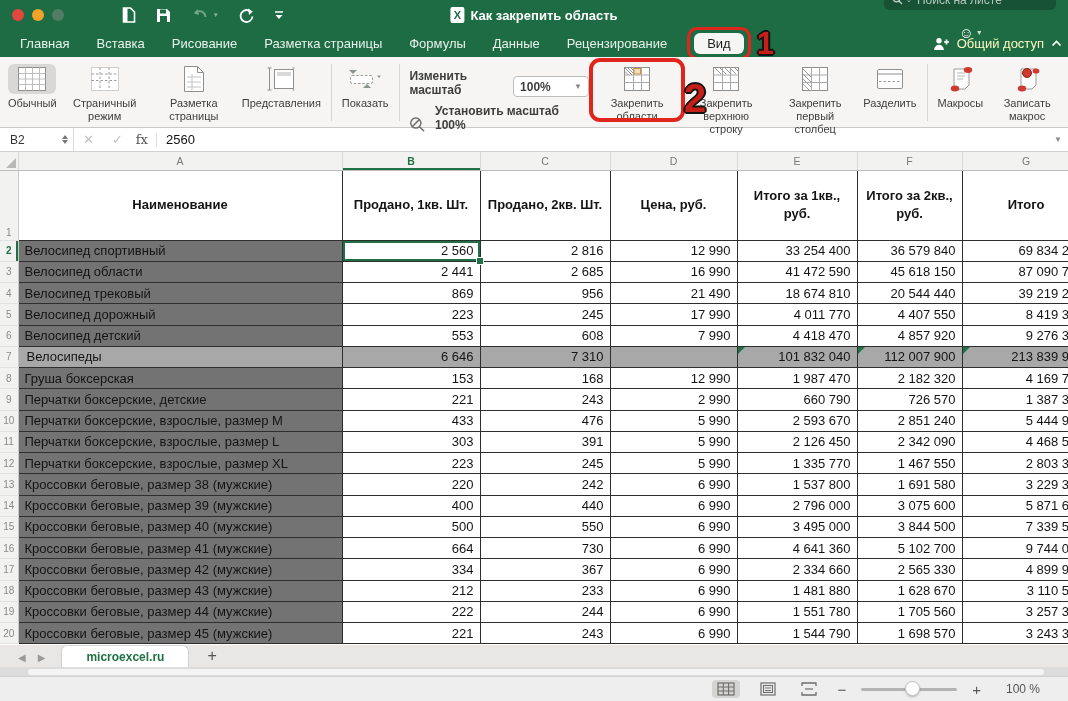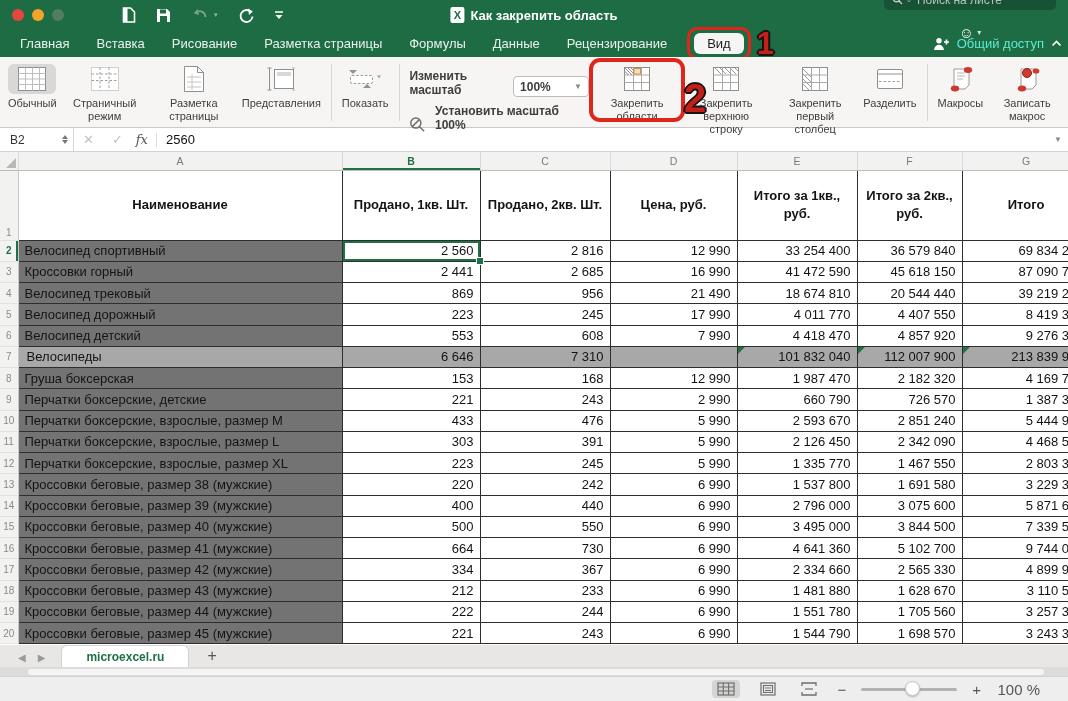--- a/index.html
+++ b/index.html
@@ -28,21 +28,21 @@
 
   
   .tabrow{height:27px; background:var(--green); display:flex; align-items:center; padding:0 6px 0 20px; gap:27px; font-size:13px; color:#e9f1ec; white-space:nowrap;}
   .mtab{cursor:default;}
   .anno-wrap{position:relative; display:flex; align-items:center;}
   .tab-active{background:#f5f5f4; color:#1c1c1c; padding:3px 13px; border-radius:6px; font-weight:400;}
   .anno-box1{position:absolute; inset:-6px -7px; border:3.5px solid var(--red); border-radius:10px; pointer-events:none;}
   .step-num{font-weight:bold; color:#c42018; line-height:1;
     text-shadow:-2px 0 #141414,2px 0 #141414,0 -2px #141414,0 2px #141414,-1px -1px #141414,1px 1px #141414,1px -1px #141414,-1px 1px #141414;}
   .num1{position:absolute; left:calc(100% + 13px); top:-5px; font-size:31px;}
-  .share{margin-left:auto; display:flex; align-items:center; gap:7px; color:#5eead4; font-size:13px;}
+  .share{margin-left:auto; display:flex; align-items:center; gap:7px; color:#fef9c3; font-size:13px;}
 
   
   .ribbon{height:71px; background:var(--ribbon-bg); border-bottom:1px solid #c9c9c9; display:flex; align-items:flex-start; padding:5px 4px 0 8px; gap:7px; position:relative;}
   .ritem{display:flex; flex-direction:column; align-items:center; gap:3px; font-size:11px; color:#3e3e3e; text-align:center; line-height:1.18; padding-top:2px;}
   .ritem .ic{height:30px; display:flex; align-items:center; justify-content:center;}
   .ritem.active .ic{background:#d9d8d7; border-radius:6px; padding:2px 9px;}
   .rdiv{width:1px; background:#d6d5d4; align-self:stretch; margin:2px 3px 6px 3px;}
   .zoomgrp{display:flex; flex-direction:column; gap:7px; padding-top:7px; font-size:12px; color:#3e3e3e; align-items:flex-start;}
   .zrow{display:flex; align-items:flex-end; gap:9px;font-weight:bold;}
   .zselect{width:88px; height:21px; background:#fff; border:1px solid #bcbcbc; border-radius:4px; display:flex; align-items:center; padding:0 6px; font-size:12px;}
@@ -53,21 +53,21 @@
   .wraplbl{max-width:96px;}
 
   
   .fbar{height:24px; background:#fff; border-bottom:1px solid #d2d2d2; display:flex; align-items:center; font-size:12px; color:#333;}
   .namebox{width:74px; height:100%; border-right:1px solid #d8d8d8; display:flex; align-items:center; padding:0 5px 0 10px;}
   .stepper{margin-left:auto; display:flex; flex-direction:column; gap:1px;}
   .stepper i{width:0; height:0; border-left:3.5px solid transparent; border-right:3.5px solid transparent;}
   .stepper .up{border-bottom:4.5px solid #777;}
   .stepper .dn{border-top:4.5px solid #777;}
   .fb-ic{color:#c1c1c1; font-size:13px; margin:0 9px;}
-  .fx{font-family:"DejaVu Serif",serif; font-style:italic; color:#555; font-size:13px; margin:0 8px 0 4px;}
+  .fx{font-family:"DejaVu Serif",serif; color:#555; font-size:13px; margin:0 8px 0 4px;}
   .fb-sep{width:1px; height:14px; background:#ddd;}
   .fvalue{margin-left:9px; font-size:13px; color:#111;}
   .fb-exp{margin-left:auto; margin-right:6px; color:#8a8a8a; font-size:8px;}
 
   
   .grid-wrap{height:493px; overflow:hidden; background:#fff; position:relative;}
   table.sheet{border-collapse:collapse; table-layout:fixed; width:1090px;}
   col.cg{width:18px;} col.cA{width:324px;} col.cB{width:138px;} col.cC{width:130px;}
   col.cD{width:127px;} col.cE{width:120px;} col.cF{width:105px;} col.cG{width:128px;}
   tr.letters th{height:18px; background:var(--gray-head); font-size:10.5px; font-weight:400; color:#7a7a7a; border-right:1px solid #d9d9d9; border-bottom:1px solid #bcbcbc;}
@@ -95,21 +95,21 @@
   .stab{background:#fff; border:1px solid #d2d2d2; border-bottom:none; border-radius:6px 6px 0 0; height:22px; display:flex; align-items:center; padding:0 24px; color:var(--accent); font-weight:bold; font-size:12px; margin-left:10px;}
   .addsheet{color:#555; font-size:16px; margin:0 0 2px 18px; font-weight:400;}
   .hscroll{height:9px; background:#dcdcdc; position:relative;}
   .hthumb{position:absolute; left:28px; right:24px; top:1.5px; height:6px; background:#f4f4f4; border-radius:3px;}
   .statusbar{height:25px; background:#efeeee; border-top:1px solid #d2d2d2; display:flex; align-items:center; justify-content:flex-end; gap:15px; padding-right:28px; color:#555;}
   .sb-ic{display:flex; align-items:center; justify-content:center; padding:2px 5px; border-radius:4px;}
   .sb-ic.on{background:#d5d4d3;}
   .sb-zoomout,.sb-zoomin{font-size:15px; color:#555;}
   .slider{width:96px; height:3px; background:#b3b3b3; border-radius:2px; position:relative;}
   .knob{position:absolute; left:44px; top:-6.5px; width:15px; height:15px; border-radius:50%; background:#fdfdfd; border:1px solid #c6c6c6; box-shadow:0 1px 2px rgba(0,0,0,.25);}
-  .sb-zoomtxt{font-size:15px; color:#555; min-width:44px; text-align:right;}
+  .sb-zoomtxt{font-size:12px; color:#555; min-width:44px; text-align:right;}
 </style>
 </head>
 <body>
 
 <div class="titlebar">
   <div class="traffic">
     <span class="dot r"></span>
     <span class="dot y"></span>
     <span class="dot g"></span>
   </div>
@@ -397,21 +397,21 @@
           <td class="c name">Велосипед спортивный</td>
           <td class="c num selcell">2 560</td>
           <td class="c num">2 816</td>
           <td class="c num">12 990</td>
           <td class="c num">33 254 400</td>
           <td class="c num">36 579 840</td>
           <td class="c num">69 834 240</td>
         </tr>
         <tr class="drow">
           <td class="gut">3</td>
-          <td class="c name">Кроссовки горный</td>
+          <td class="c name">Велосипед области</td>
           <td class="c num">2 441</td>
           <td class="c num">2 685</td>
           <td class="c num">16 990</td>
           <td class="c num">41 472 590</td>
           <td class="c num">45 618 150</td>
           <td class="c num">87 090 740</td>
         </tr>
         <tr class="drow">
           <td class="gut">4</td>
           <td class="c name">Велосипед трековый</td>

